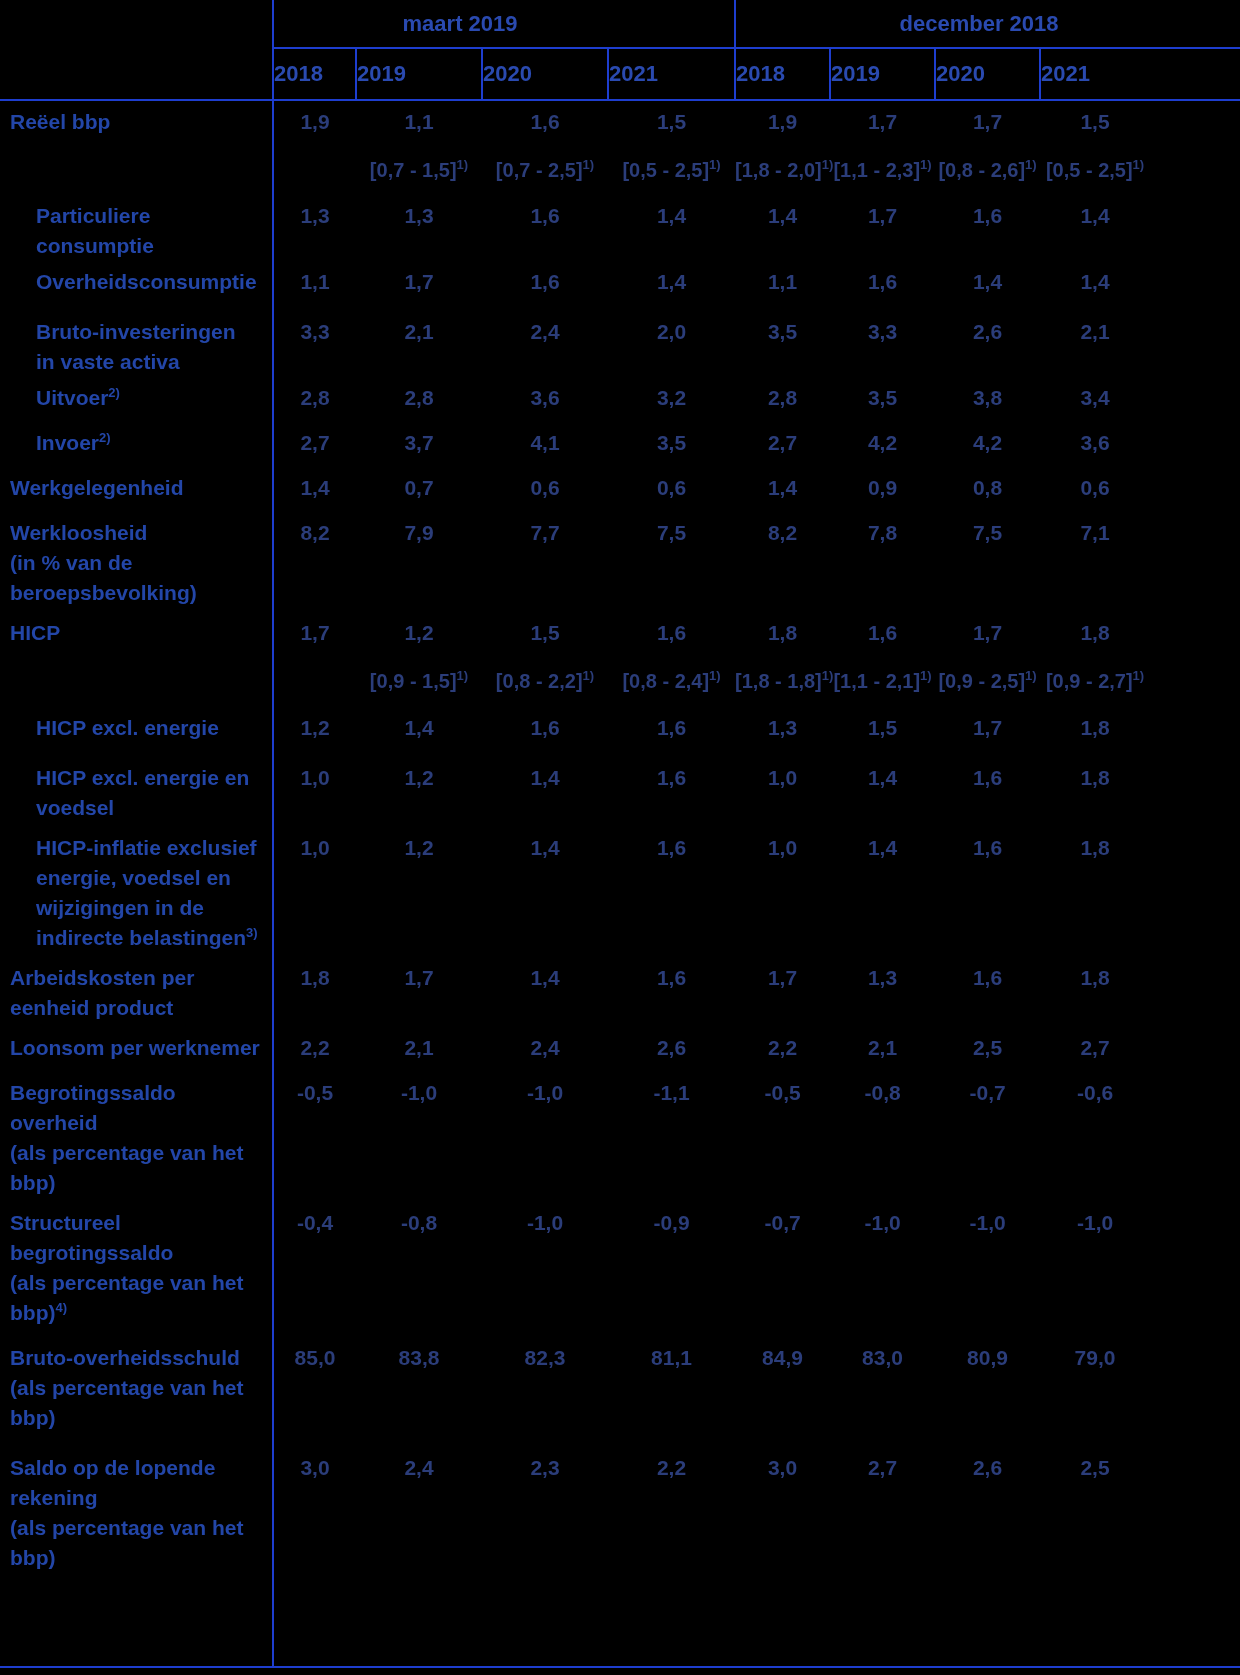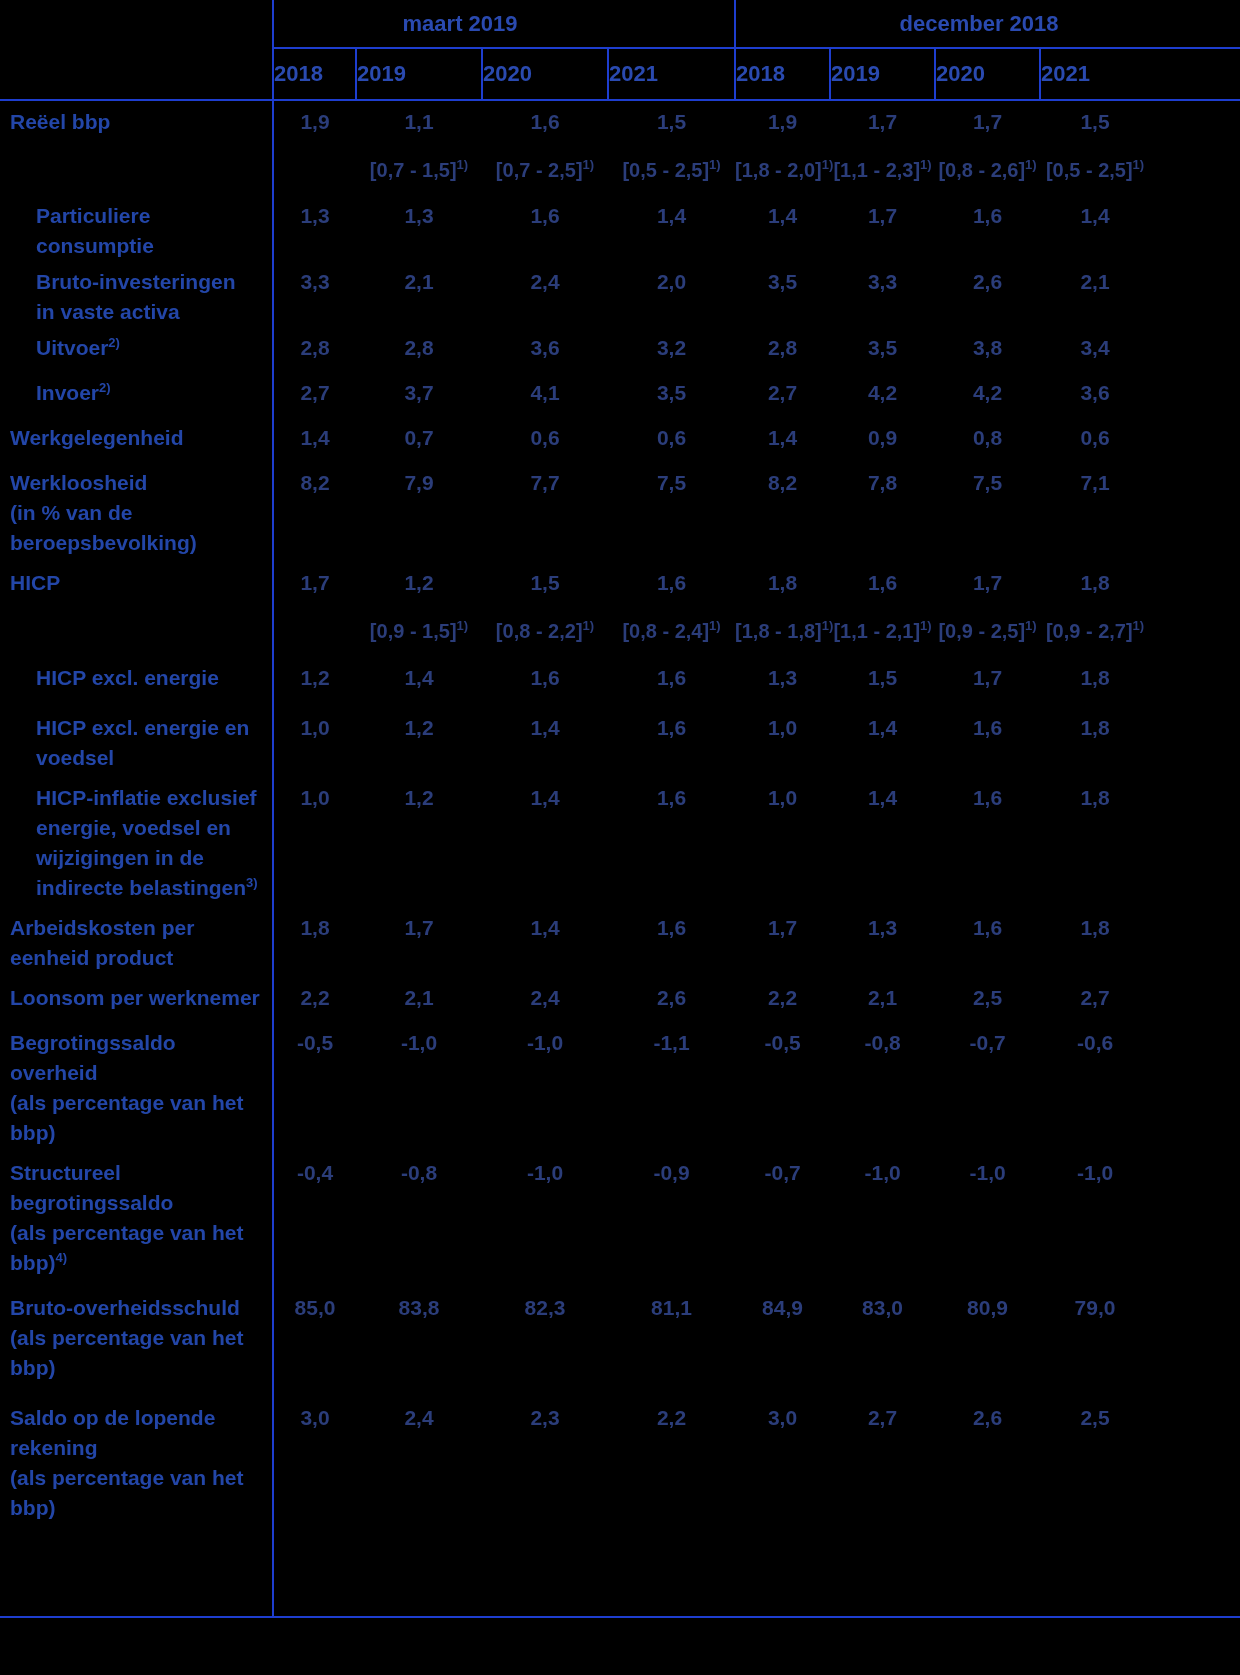--- a/index.html
+++ b/index.html
@@ -143,20 +143,48 @@
           <div class="val">1,7</div>
         </td>
         <td class="vcell">
           <div class="val">1,6</div>
         </td>
         <td class="vcell">
           <div class="val">1,4</div>
         </td>
         <td></td>
       </tr>
+      <tr style="height: 50px;">
+        <td class="lbl indent">Overheidsconsumptie</td>
+        <td class="vcell">
+          <div class="val">1,1</div>
+        </td>
+        <td class="vcell">
+          <div class="val">1,7</div>
+        </td>
+        <td class="vcell">
+          <div class="val">1,6</div>
+        </td>
+        <td class="vcell">
+          <div class="val">1,4</div>
+        </td>
+        <td class="vcell">
+          <div class="val">1,1</div>
+        </td>
+        <td class="vcell">
+          <div class="val">1,6</div>
+        </td>
+        <td class="vcell">
+          <div class="val">1,4</div>
+        </td>
+        <td class="vcell">
+          <div class="val">1,4</div>
+        </td>
+        <td></td>
+      </tr>
       <tr style="height: 65px;">
         <td class="lbl indent">Bruto-investeringen<br>in vaste activa</td>
         <td class="vcell">
           <div class="val">3,3</div>
         </td>
         <td class="vcell">
           <div class="val">2,1</div>
         </td>
         <td class="vcell">
           <div class="val">2,4</div>

